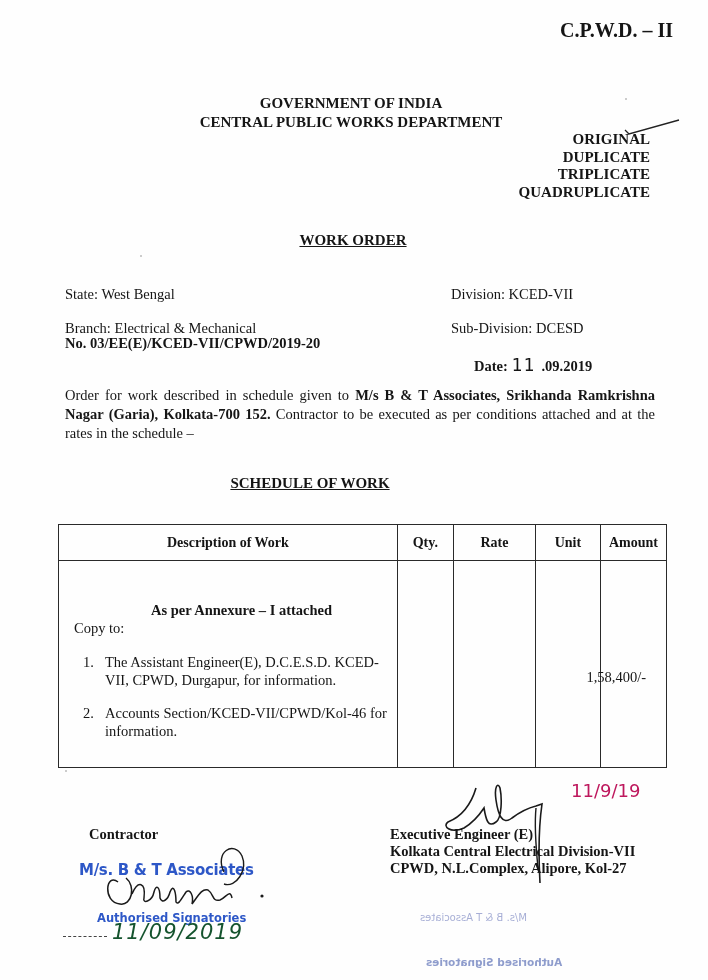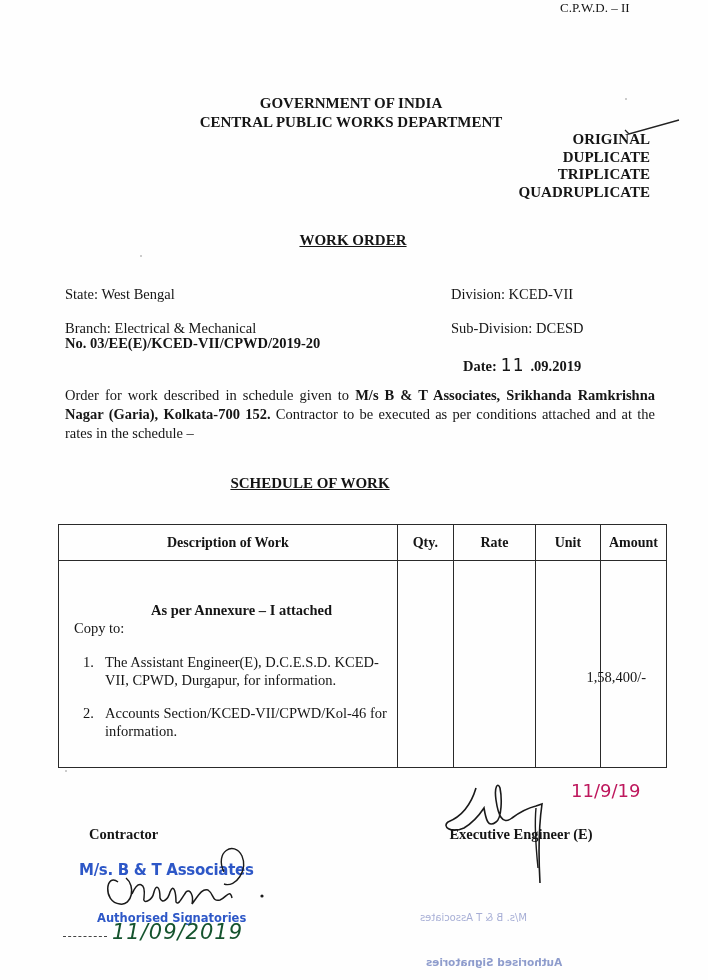--- a/index.html
+++ b/index.html
@@ -4,40 +4,40 @@
 <style>
   html, body { margin:0; padding:0; }
   body {
     width:708px; height:980px; position:relative; overflow:hidden;
     background:#fefefe;
     font-family:"Liberation Serif", "DejaVu Serif", serif;
     color:#151515;
   }
   .abs { position:absolute; }
 
-  .form-code { top:0; left:560px; font-size:13px; font-weight:normal; }
+  .form-code { top:19px; left:560px; font-size:20px; font-weight:bold; }
 
   .gov { top:94px; left:0; width:708px; text-align:center; font-size:15px; font-weight:bold; line-height:19px; }
   .gov div { position:relative; left:0; }
   .gov .l1 { margin-left:-6px; }
   .gov .l2 { margin-left:-6px; }
 
   .copies { top:131px; right:58px; text-align:right; font-size:15px; font-weight:bold; line-height:17.5px; }
   .tick { top:118px; left:623px; }
 
   .title { top:232px; left:0; width:708px; text-align:center; font-size:15px; font-weight:bold; text-decoration:underline; margin-left:0; }
   .title span { position:relative; left:-1px; }
 
   .field { font-size:14.5px; }
   .f-state { top:286px; left:65px; }
   .f-branch { top:320px; left:65px; }
   .f-no { top:335px; left:65px; font-weight:bold; }
   .f-div { top:286px; left:451px; }
   .f-subdiv { top:320px; left:451px; }
-  .f-date { top:355px; left:463px; font-weight:bold; }
+  .f-date { top:355px; left:474px; font-weight:bold; }
   .date-hand { font-family:"DejaVu Sans", sans-serif; font-weight:normal; font-size:17px; margin:0 6px 0 4px; letter-spacing:1px; }
 
   .para { top:386px; left:65px; width:590px; font-size:14.5px; line-height:19px; text-align:justify; }
   .para b { font-weight:bold; }
 
   .sched-title { top:475px; left:0; width:612px; text-align:center; font-size:15px; font-weight:bold; text-decoration:underline; }
   .sched-title span { position:relative; left:4px; }
 
   table.sched {
     position:absolute; top:524px; left:58px; width:609px;
@@ -61,21 +61,21 @@
   .amount-val { position:absolute; top:100px; right:12px; font-size:14.5px; }
   .amt-inner { position:relative; height:190px; }
 
   .contractor { top:826px; left:89px; font-size:14.5px; font-weight:bold; }
   .stamp-name { top:861px; left:79px; font-family:"DejaVu Sans", sans-serif; font-weight:bold; font-size:15px; color:#2d57c7; letter-spacing:-0.3px; }
   .stamp-auth { top:911px; left:97px; font-family:"DejaVu Sans", sans-serif; font-weight:bold; font-size:11.5px; color:#2d57c7; }
   .sig-contractor { top:842px; left:96px; }
   .date-contractor { top:920px; left:112px; font-family:"DejaVu Sans", sans-serif; font-style:italic; font-size:21px; color:#14532d; letter-spacing:1px; }
   .dash { top:936px; left:63px; width:44px; border-top:1.5px dashed #444; }
 
-  .ee-block { top:826px; left:390px; width:262px; text-align:center; font-size:14.5px; font-weight:bold; line-height:17px; }
+  .ee-block { top:826px; left:390px; width:262px; text-align:left; font-size:14.5px; font-weight:bold; line-height:17px; }
   .ee-sig { top:778px; left:440px; }
   .ee-date { top:780px; left:571px; font-family:"DejaVu Sans", sans-serif; font-size:18px; color:#be185d; }
 
   .ghost { top:912px; left:420px; font-family:"DejaVu Sans", sans-serif; font-size:10px; color:#8a94c8; opacity:0.75; transform:scaleX(-1); }
   .ghost2 { top:956px; left:426px; font-family:"DejaVu Sans", sans-serif; font-size:10.5px; font-weight:bold; color:#5f73b8; opacity:0.7; transform:scaleX(-1); }
 
   .speck { width:2px; height:2px; background:#bbb; border-radius:50%; }
 </style>
 </head>
 <body>
@@ -159,20 +159,22 @@
 </table>
 
 <svg class="abs ee-sig" width="140" height="110">
   <path d="M36 10 C30 30, 18 40, 8 44 C2 48, 10 56, 24 50 C34 44, 40 36, 44 30 C46 42, 48 50, 56 44 C62 40, 62 20, 60 10 C58 4, 54 8, 56 22 C58 36, 62 48, 72 40 C80 34, 88 30, 96 28 L102 26 C100 40, 98 70, 100 105" fill="none" stroke="#1a1a1a" stroke-width="1.6"></path>
   <path d="M96 30 C94 50, 96 70, 98 90" fill="none" stroke="#1a1a1a" stroke-width="1.4"></path>
 </svg>
 <div class="abs ee-date">11/9/19</div>
 
 <div class="abs ee-block">
   <div>Executive Engineer (E)</div>
+  <div>Kolkata Central Electrical Division-VII</div>
+  <div>CPWD, N.L.Complex, Alipore, Kol-27</div>
 </div>
 
 <div class="abs contractor">Contractor</div>
 <div class="abs stamp-name">M/s. B &amp; T Associates</div>
 <svg class="abs sig-contractor" width="190" height="80">
   <path d="M22 40 C10 30, 6 60, 24 62 C36 64, 40 44, 30 36 M36 52 C42 38, 50 40, 48 56 C46 62, 56 60, 58 50 C60 42, 64 44, 64 56 C66 62, 72 58, 74 50 C78 40, 80 52, 80 60 C82 64, 86 56, 90 50 C94 46, 98 54, 96 62 C102 54, 106 46, 112 48 C118 52, 116 60, 124 58 C130 56, 134 46, 136 56" fill="none" stroke="#1a1a1a" stroke-width="1.5"></path>
   <path d="M128 30 C118 10, 138 -2, 146 14 C152 28, 140 46, 128 42" fill="none" stroke="#1a1a1a" stroke-width="1.4"></path>
   <circle cx="166" cy="54" r="1.6" fill="#1a1a1a"></circle>
 </svg>
 <div class="abs stamp-auth">Authorised Signatories</div>

